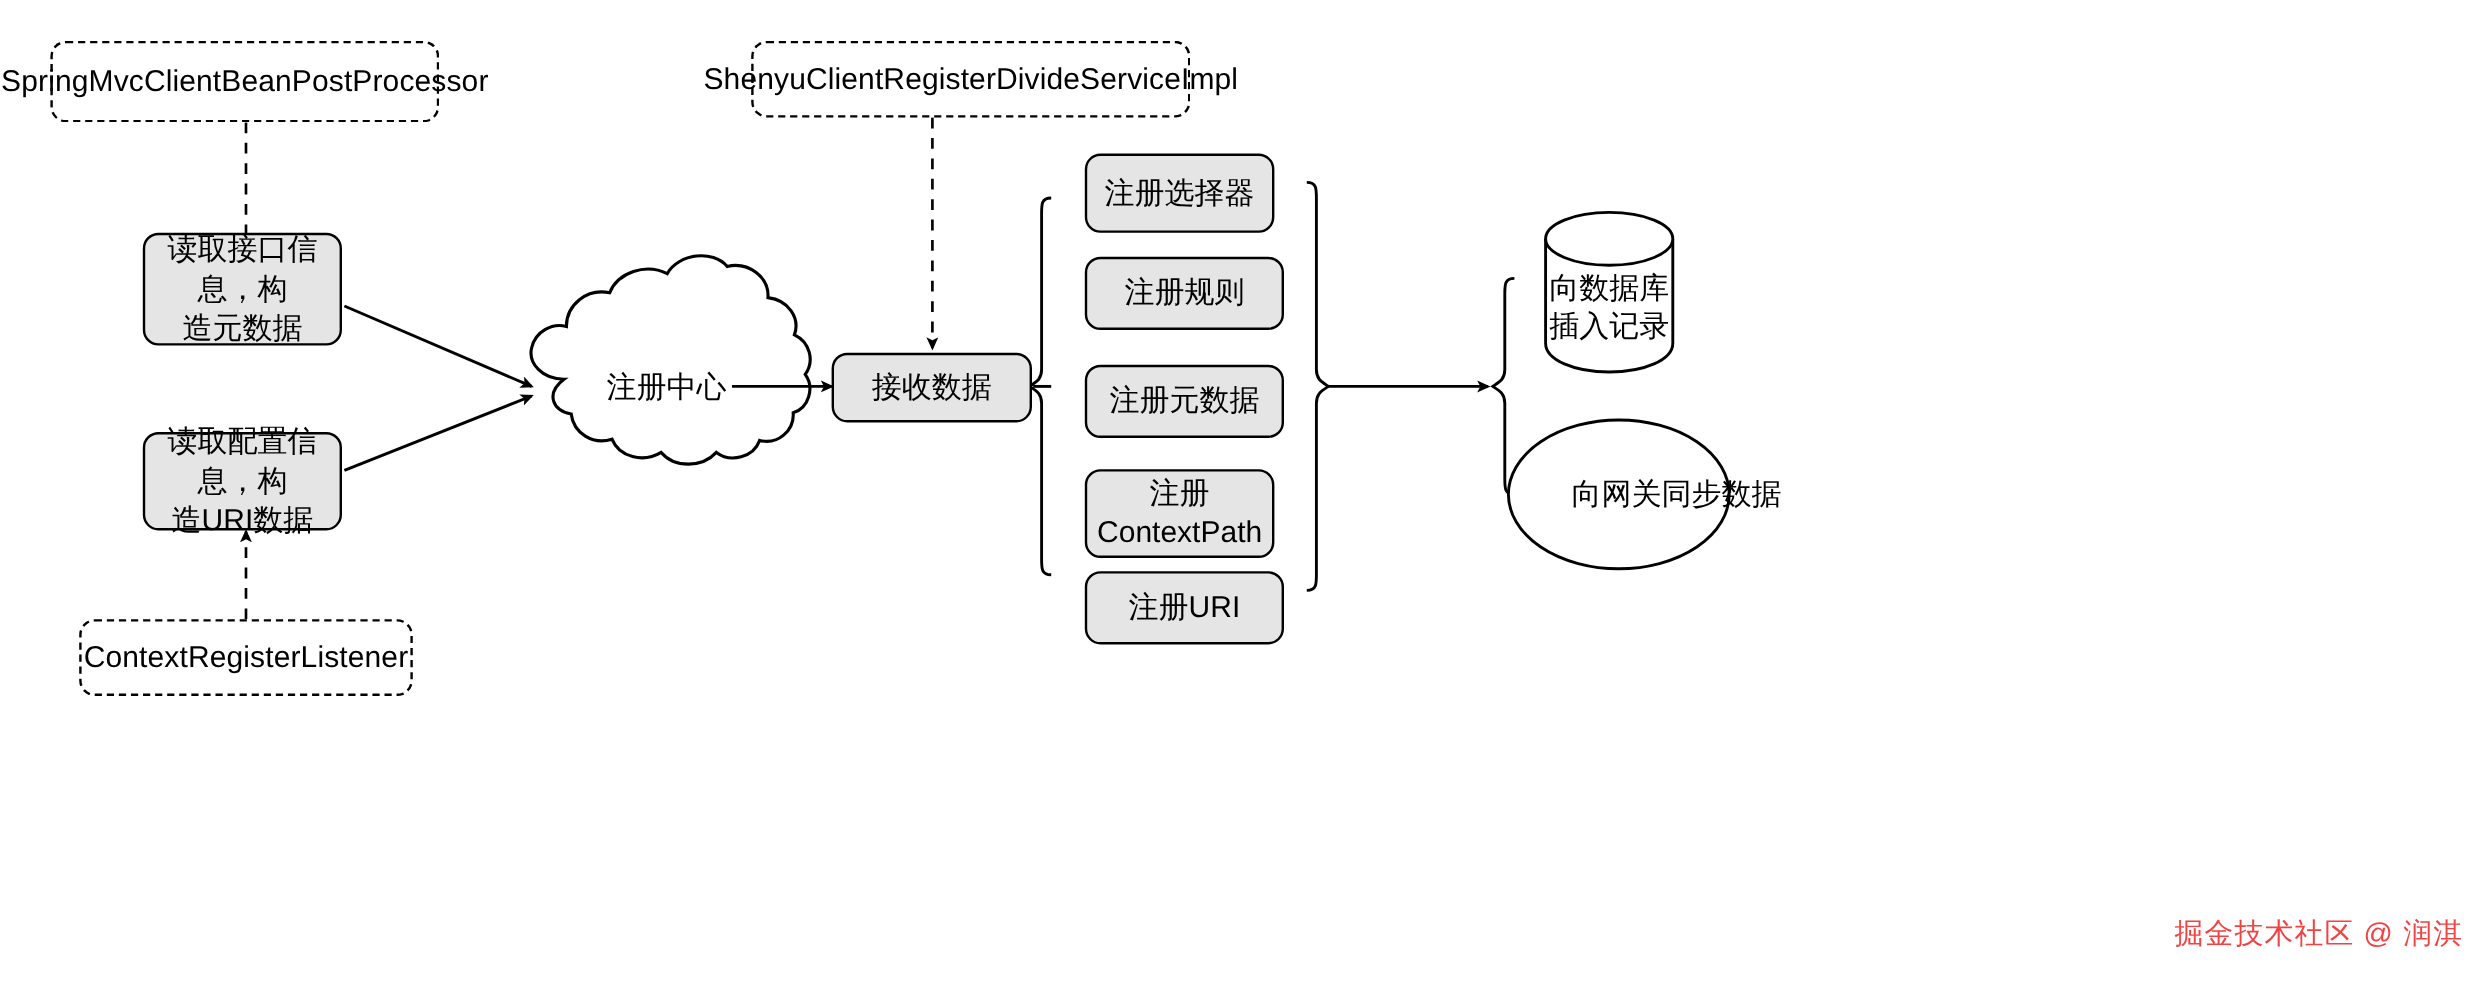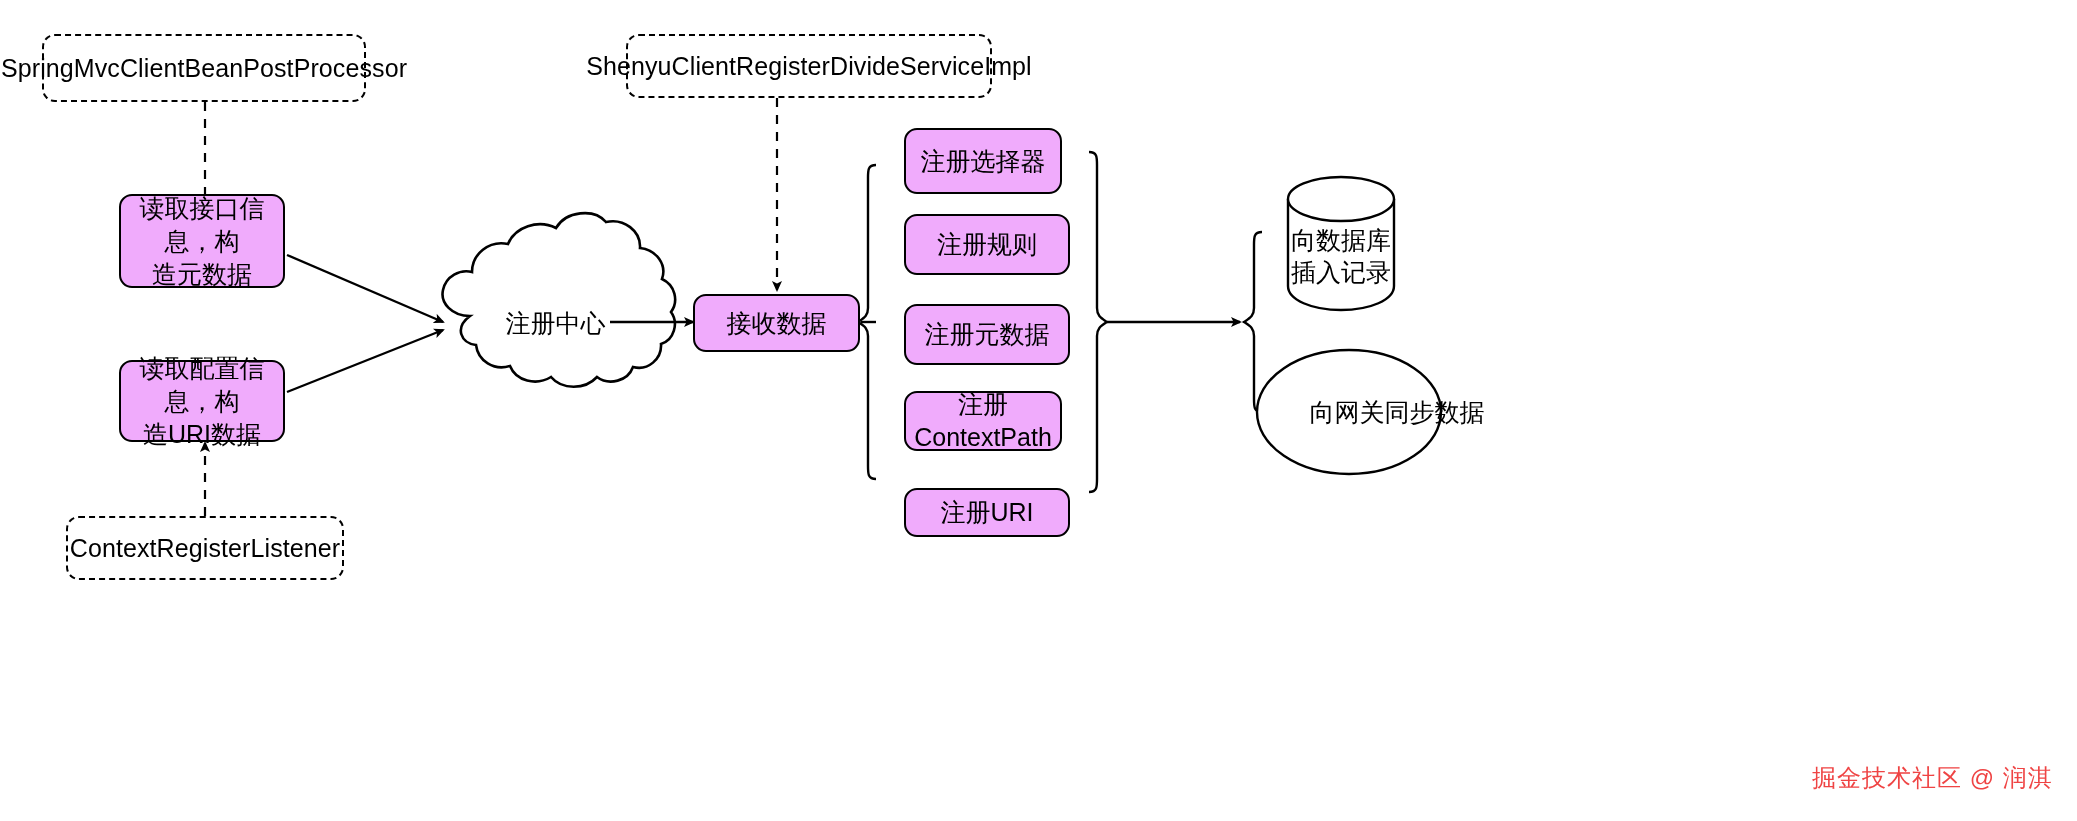--- a/index.html
+++ b/index.html
@@ -32,21 +32,21 @@
     display: flex;
     align-items: center;
     justify-content: center;
     text-align: center;
     line-height: 1.32;
     color: #000;
   }
   .box-solid {
     border: 2.2px solid #000;
     border-radius: 13px;
-    background: #f0abfc;
+    background: #e5e5e5;
     font-size: 25px;
   }
   .box-dashed {
     border: 2.2px dashed #000;
     border-radius: 13px;
     background: #fff;
     font-size: 25px;
     letter-spacing: 0.1px;
   }
   .label-in-shape {
@@ -172,25 +172,25 @@
   </div>
 
   <div class="node box-solid" style="left:904px; top:214px; width:166px; height:61px;">
     <span>注册规则</span>
   </div>
 
   <div class="node box-solid" style="left:904px; top:304px; width:166px; height:61px;">
     <span>注册元数据</span>
   </div>
 
-  <div class="node box-solid" style="left:904px; top:391px; width:158px; height:60px;">
+  <div class="node box-solid" style="left:904px; top:391px; width:158px; height:74px;">
     <span>注册ContextPath</span>
   </div>
 
-  <div class="node box-solid" style="left:904px; top:488px; width:166px; height:49px;">
+  <div class="node box-solid" style="left:904px; top:476px; width:166px; height:61px;">
     <span>注册URI</span>
   </div>
 
   <div class="label-in-shape" style="left:1288px; top:222px; width:106px; height:68px; flex-direction:column;">
     <span>向数据库</span>
     <span>插入记录</span>
   </div>
 
   <div class="label-in-shape" style="left:1305px; top:390px; width:184px; height:44px;">
     <span>向网关同步数据</span>

